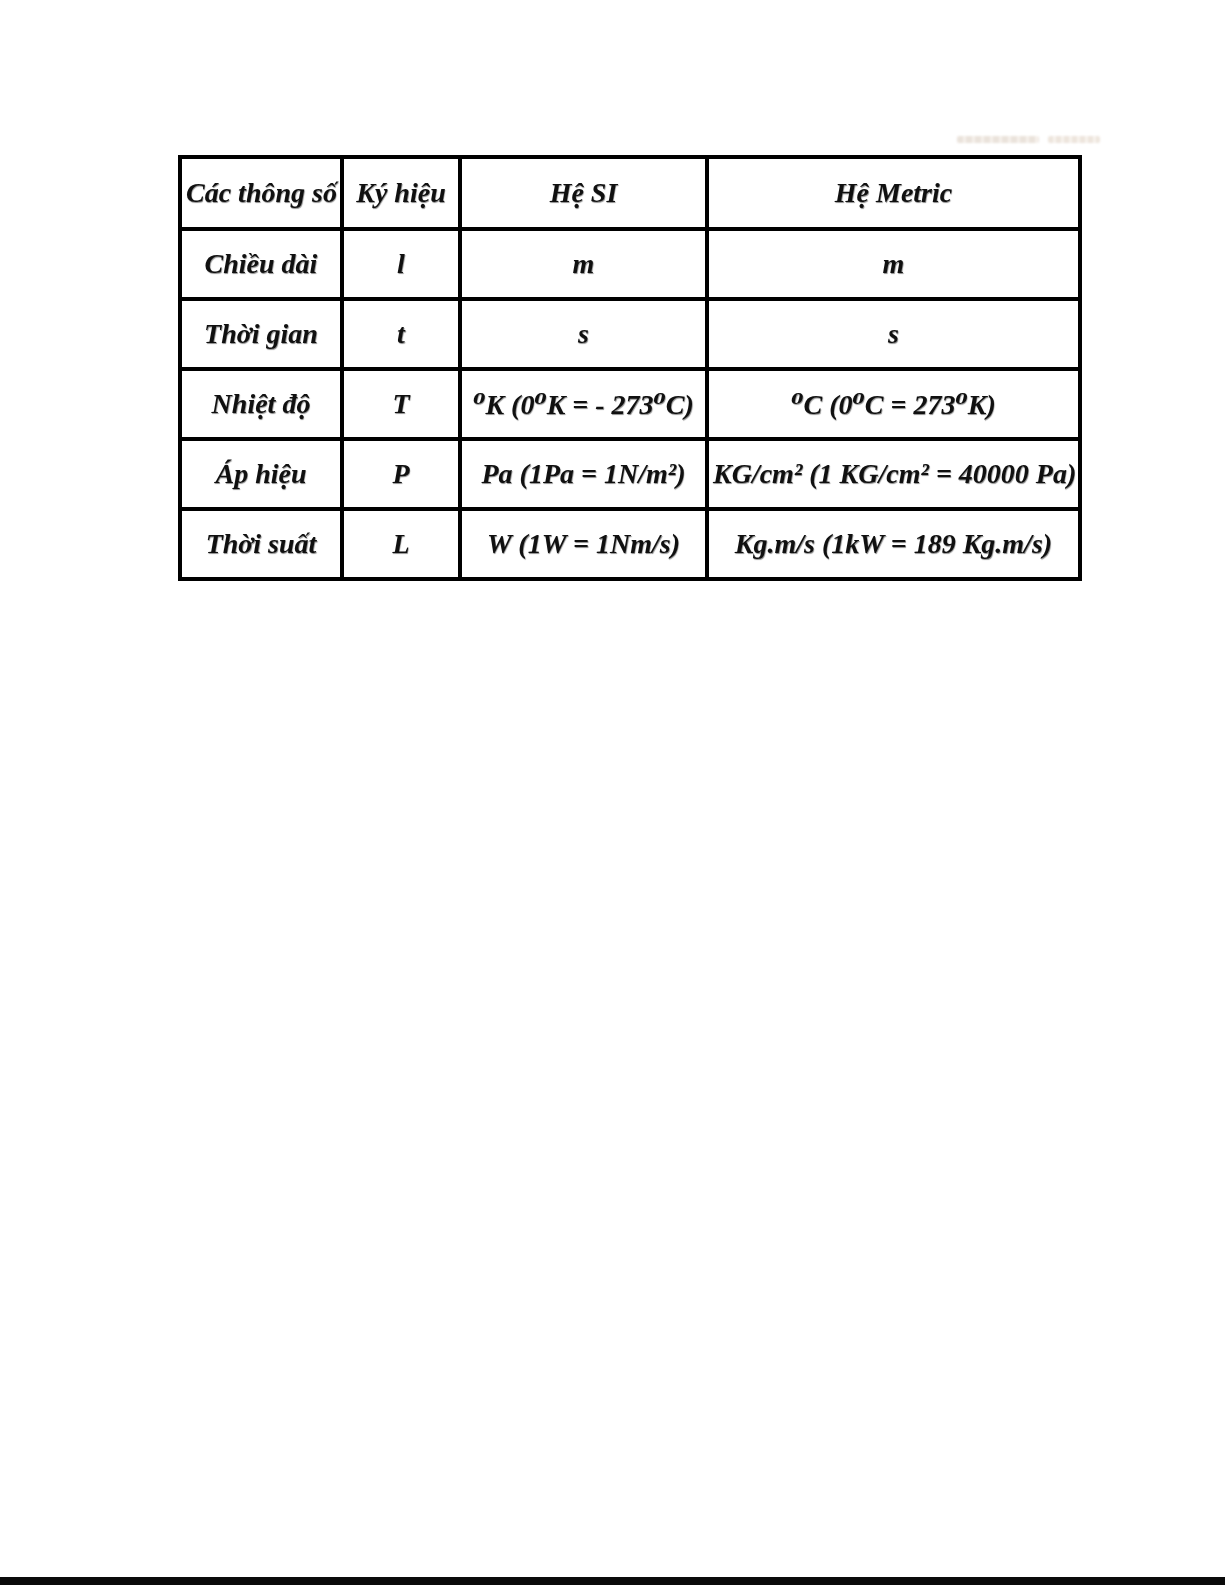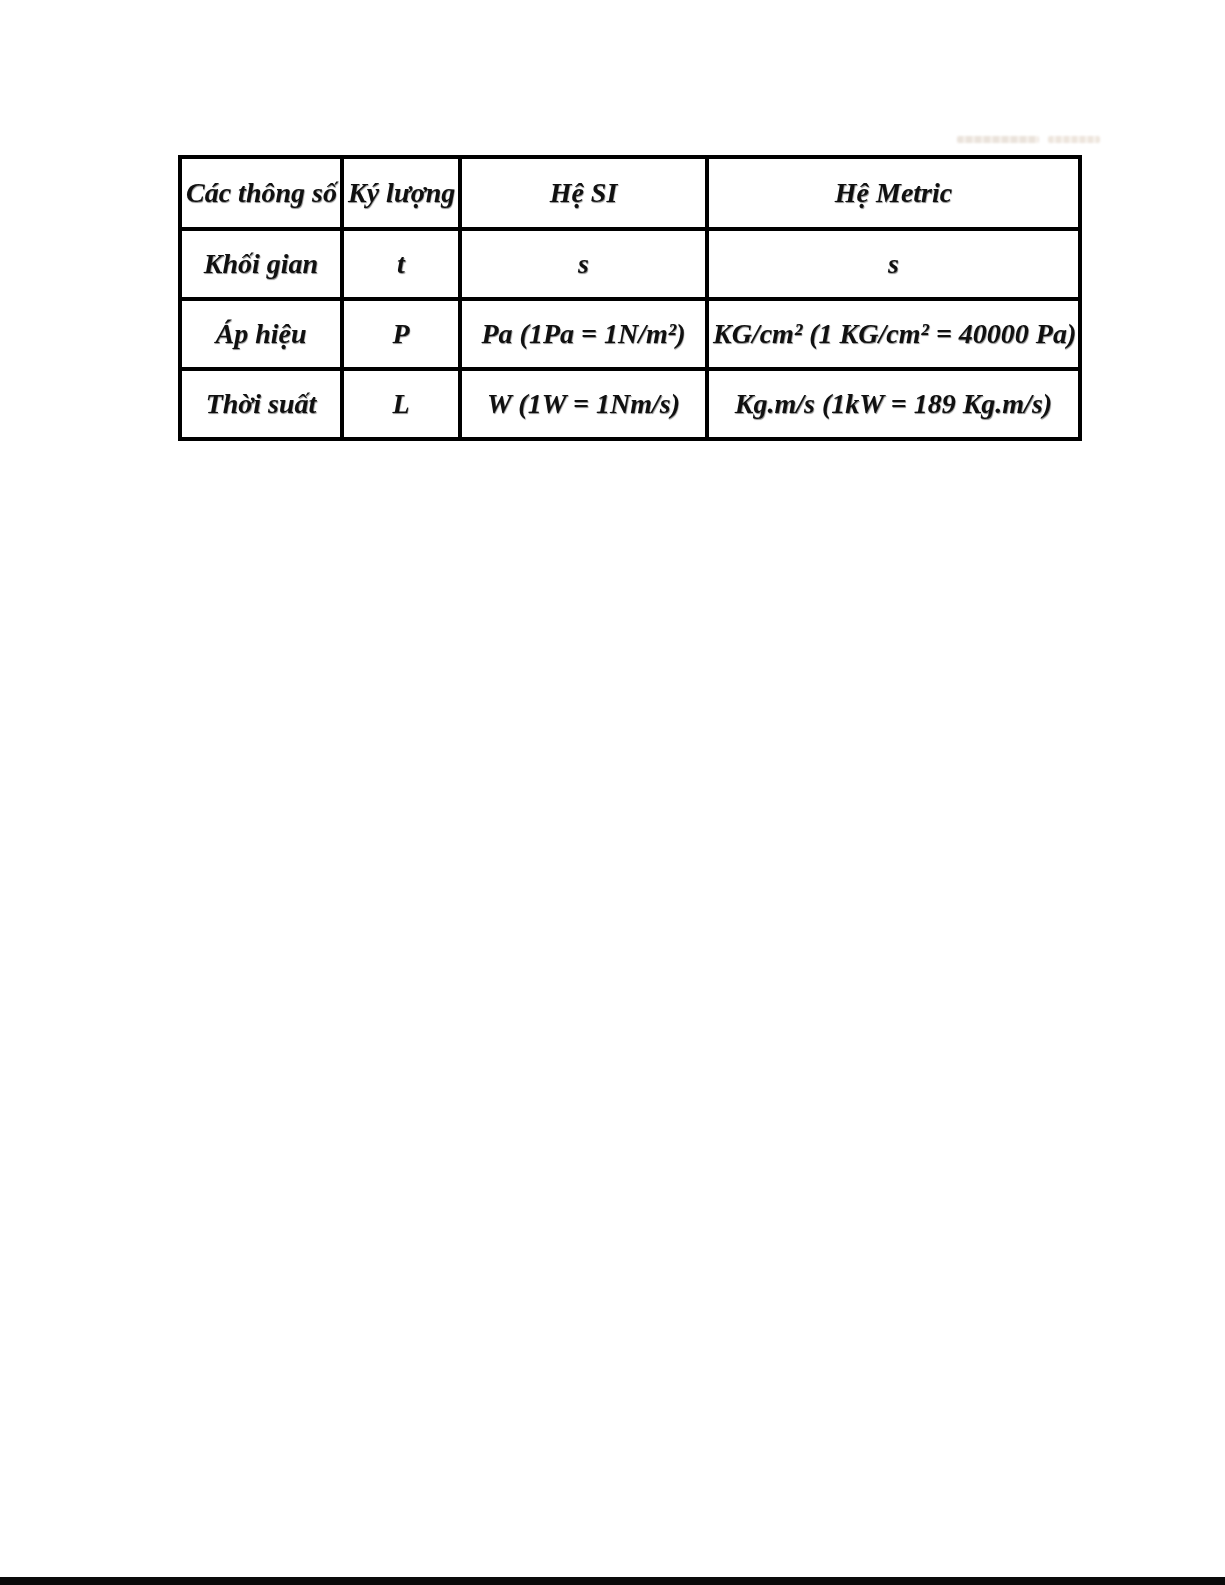--- a/index.html
+++ b/index.html
@@ -79,31 +79,43 @@
   <table class="units">
     <colgroup>
       <col class="c-param">
       <col class="c-symbol">
       <col class="c-si">
       <col class="c-metric">
     </colgroup>
     <thead>
       <tr>
         <th>Các thông số</th>
-        <th>Ký lượng</th>
+        <th>Ký hiệu</th>
         <th>Hệ SI</th>
         <th>Hệ Metric</th>
       </tr>
     </thead>
     <tbody>
       <tr>
-        <td>Khối gian</td>
+        <td>Chiều dài</td>
+        <td>l</td>
+        <td>m</td>
+        <td>m</td>
+      </tr>
+      <tr>
+        <td>Thời gian</td>
         <td>t</td>
         <td>s</td>
         <td>s</td>
+      </tr>
+      <tr>
+        <td>Nhiệt độ</td>
+        <td>T</td>
+        <td>⁰K (0⁰K = - 273⁰C)</td>
+        <td>⁰C (0⁰C = 273⁰K)</td>
       </tr>
       <tr>
         <td>Áp hiệu</td>
         <td>P</td>
         <td>Pa (1Pa = 1N/m²)</td>
         <td>KG/cm² (1 KG/cm² = 40000 Pa)</td>
       </tr>
       <tr>
         <td>Thời suất</td>
         <td>L</td>

